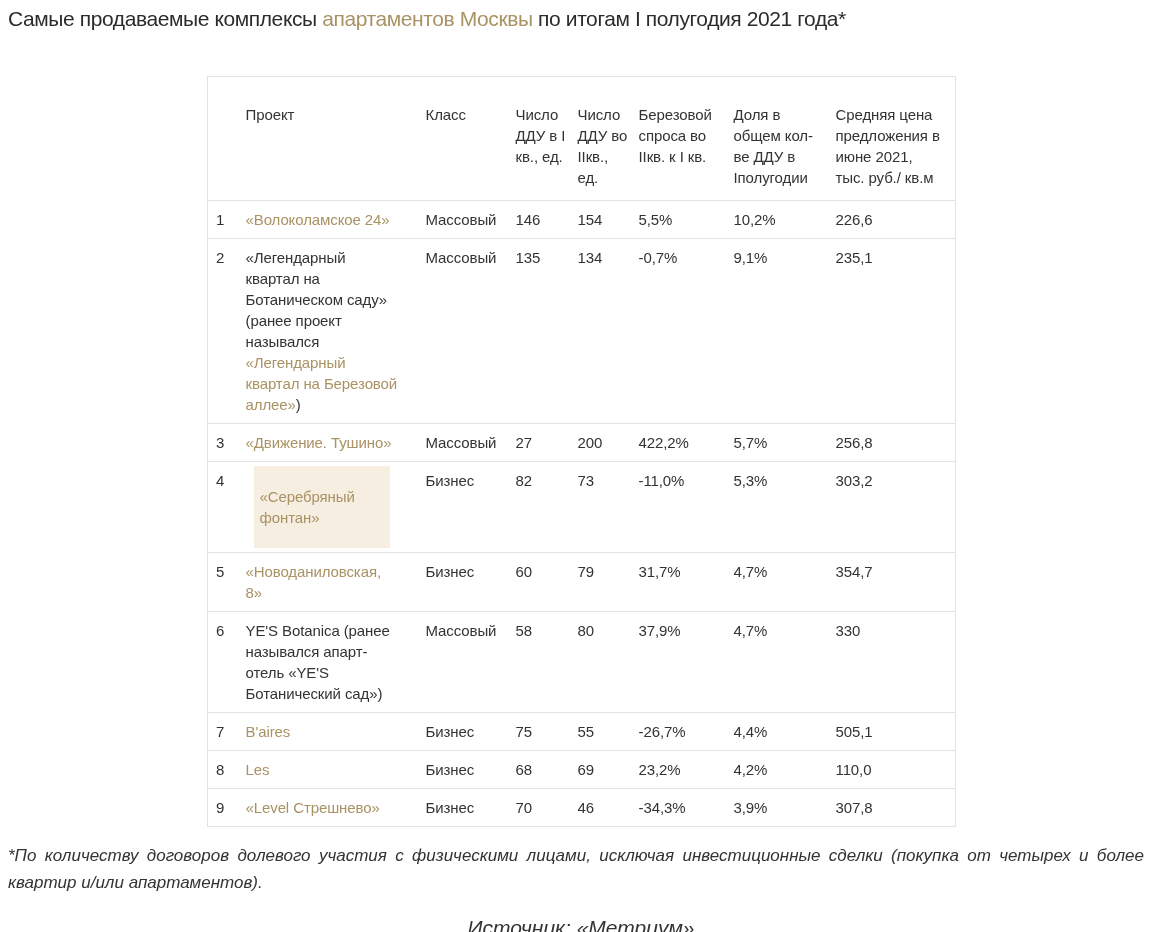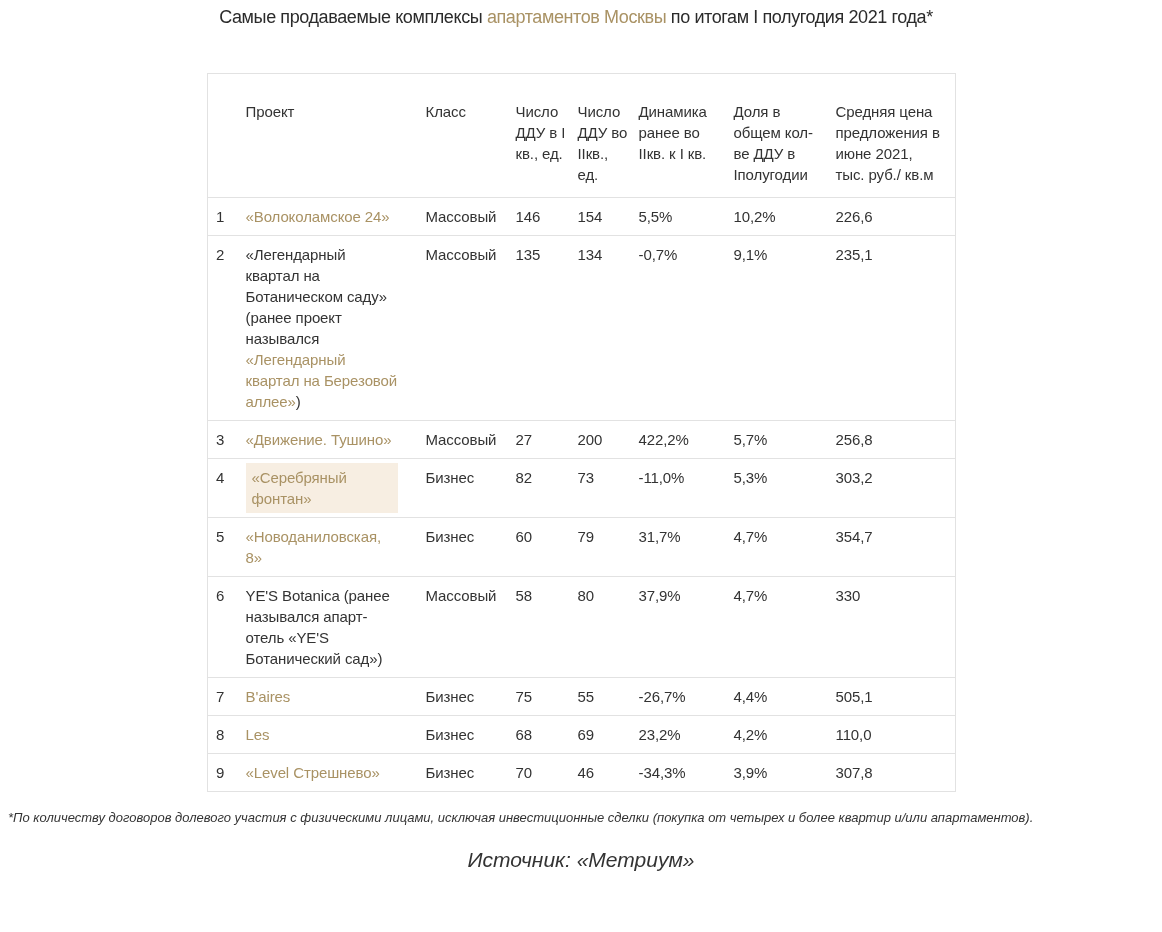--- a/index.html
+++ b/index.html
@@ -13,26 +13,25 @@
   html,body{margin:0;padding:0;}
   body{
     width:1162px;height:932px;
     background:#ffffff;
     font-family:"Liberation Sans","DejaVu Sans",sans-serif;
     color:var(--text);
     overflow:hidden;
   }
   .page-title{
     margin:6px 18px 0 8px;
-    font-size:18px;
+    font-size:21px;
     font-weight:400;
     letter-spacing:-0.4px;
     color:var(--title_text);
     line-height:1.25;
-    text-align:center;
   }
   .page-title a{
     color:var(--accent);
     text-decoration:none;
     cursor:pointer;
   }
   table.sellers{
     border-collapse:collapse;
     table-layout:fixed;
     width:748px;
@@ -54,27 +53,27 @@
   table.sellers .c-num{padding-left:8px;}
   table.sellers .c-project{padding-right:28px;}
   a.project-link{
     color:var(--accent);
     text-decoration:none;
     cursor:pointer;
   }
   a.project-link.hl{
     display:block;
     background:var(--highlight);
-    padding:4px 6px;
-    margin:-4px 0;
+    padding:20px 6px;
+    margin:-4px 8px;
   }
   .footnote{
     margin:16px 18px 0 8px;
     font-style:italic;
-    font-size:13px;
+    font-size:17px;
     line-height:1.55;
     text-align:justify;
     color:var(--text);
   }
   .source{
     margin:20px 0 0 0;
     font-style:italic;
     font-size:21px;
     text-align:center;
     color:var(--text);
@@ -96,21 +95,21 @@
     <col style="width:102px">
     <col style="width:120px">
   </colgroup>
   <thead>
     <tr>
         <th class="c-num"></th>
         <th class="c-project">Проект</th>
         <th class="">Класс</th>
         <th class="">Число ДДУ в I кв., ед.</th>
         <th class="">Число ДДУ во IIкв., ед.</th>
-        <th class="">Динамика ранее во IIкв. к I кв.</th>
+        <th class="">Березовой спроса во IIкв. к I кв.</th>
         <th class="">Доля в общем кол-ве ДДУ в Iполугодии</th>
         <th class="">Средняя цена предложения в июне 2021, тыс. руб./ кв.м</th>
       </tr>
   </thead>
   <tbody>
       <tr>
         <td class="c-num">1</td>
         <td class="c-project"><a href="#" class="project-link">«Волоколамское 24»</a></td>
         <td>Массовый</td>
         <td>146</td>

